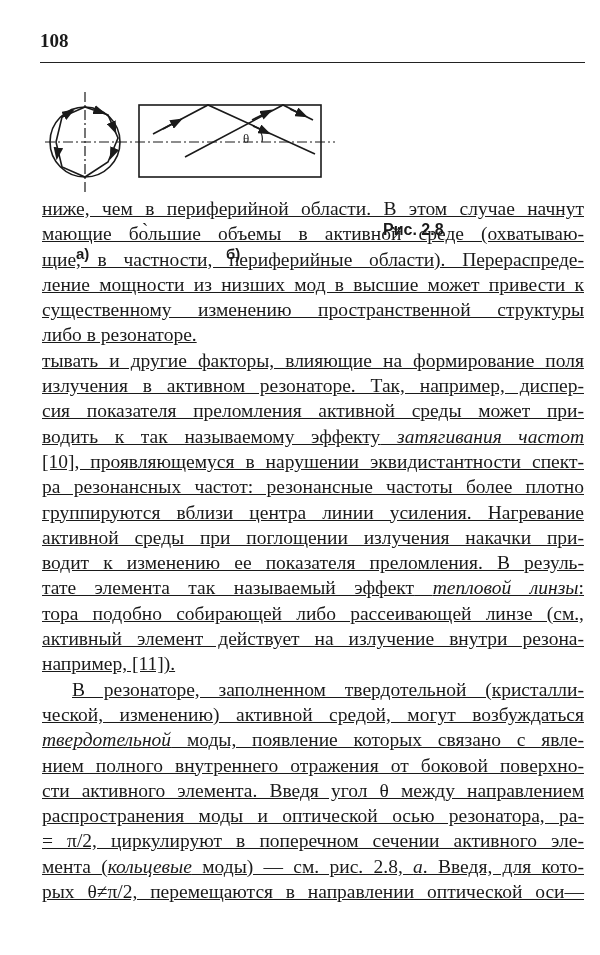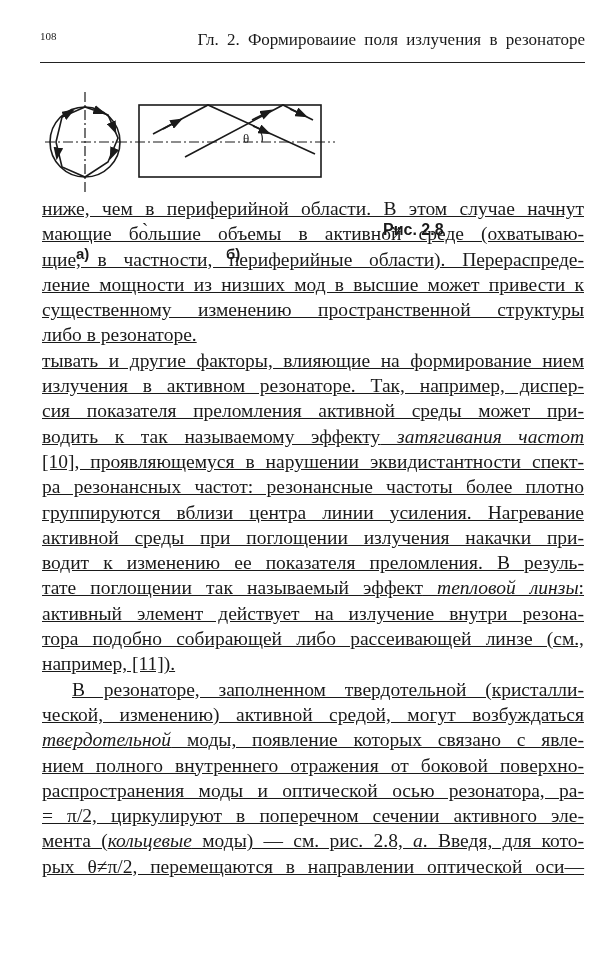--- a/index.html
+++ b/index.html
@@ -1,36 +1,35 @@
 <!DOCTYPE html>
 <html><head>
 <meta charset="utf-8">
 <style>
   html, body { margin: 0; padding: 0; background: #ffffff; }
   body { width: 600px; height: 955px; position: relative; overflow: hidden; color: #1a1a1a; font-family: "Liberation Serif", "DejaVu Serif", serif; }
   .header { position: absolute; left: 40px; top: 28px; width: 545px; height: 34px; border-bottom: 1.5px solid #222; }
-  .page-num { position: absolute; left: 0; top: 2px; font-size: 11px; font-weight: normal; }
+  .page-num { position: absolute; left: 0; top: 2px; font-size: 19px; font-weight: bold; }
   .running-title { position: absolute; right: 0; top: 2px; font-size: 17px; word-spacing: 4px; }
   .figure { position: absolute; left: 0; top: 75px; width: 600px; height: 120px; }
   .fig-caption { position: absolute; left: 383px; top: 146px; font-size: 16px; font-weight: bold; font-family: "Liberation Sans", sans-serif; }
   .label-a { position: absolute; left: 76px; top: 170px; font-size: 15px; font-weight: bold; font-family: "Liberation Sans", sans-serif; }
   .label-b { position: absolute; left: 226px; top: 170px; font-size: 15px; font-weight: bold; font-family: "Liberation Sans", sans-serif; }
   .body-text { position: absolute; left: 42px; top: 196px; width: 542px; font-size: 19.5px; line-height: 25.3px; text-align: justify; }
   .body-text p { margin: 0; text-decoration: underline; }
   .line { display: block; text-align: justify; text-align-last: justify; white-space: nowrap; }
   .line.last { text-align-last: left; }
   .indent { padding-left: 30px; }
   em { font-style: italic; }
 </style>
 </head>
 <body>
 
 <div class="header">
   <span class="page-num">108</span>
-  <span class="running-title">Гл. 2. Формироваиие поля излучения в резонаторе</span>
 </div>
 
 <div class="figure">
   <svg width="600" height="120" viewBox="0 75 600 120">
     <defs>
       <marker id="arr" markerWidth="8" markerHeight="6" refX="6" refY="3" orient="auto">
         <path d="M0,0 L8,3 L0,6 Z" fill="#1a1a1a"></path>
       </marker>
     </defs>
     <g stroke="#1a1a1a" fill="none" stroke-width="1.6">
@@ -64,38 +63,39 @@
 <div class="body-text">
   <p>
     <span class="line">ниже, чем в периферийной области. В этом случае начнут</span>
     <span class="line">мающие бо̀льшие объемы в активной среде (охватываю-</span>
     <span class="line">щие, в частности, периферийные области). Перераспреде-</span>
     <span class="line">ление мощности из низших мод в высшие может привести к</span>
     <span class="line">существенному изменению пространственной структуры</span>
     <span class="line last">либо в резонаторе.</span>
   </p>
   <p>
-    <span class="line">тывать и другие факторы, влияющие на формирование нием</span>
+    <span class="line">тывать и другие факторы, влияющие на формирование поля</span>
     <span class="line">излучения в активном резонаторе. Так, например, диспер-</span>
     <span class="line">сия показателя преломления активной среды может при-</span>
     <span class="line"><span>водить к так называемому эффекту</span> <em>затягивания частот</em></span>
     <span class="line">[10], проявляющемуся в нарушении эквидистантности спект-</span>
     <span class="line">ра резонансных частот: резонансные частоты более плотно</span>
     <span class="line">группируются вблизи центра линии усиления. Нагревание</span>
     <span class="line">активной среды при поглощении излучения накачки при-</span>
     <span class="line">водит к изменению ее показателя преломления. В резуль-</span>
-    <span class="line"><span>тате поглощении так называемый эффект</span> <em>тепловой линзы</em><span>:</span></span>
+    <span class="line"><span>тате элемента так называемый эффект</span> <em>тепловой линзы</em><span>:</span></span>
+    <span class="line">тора подобно собирающей либо рассеивающей линзе (см.,</span>
     <span class="line">активный элемент действует на излучение внутри резона-</span>
-    <span class="line">тора подобно собирающей либо рассеивающей линзе (см.,</span>
     <span class="line last">например, [11]).</span>
   </p>
   <p>
     <span class="line indent">В резонаторе, заполненном твердотельной (кристалли-</span>
     <span class="line">ческой, изменению) активной средой, могут возбуждаться</span>
     <span class="line"><em>твердотельной</em><span> моды, появление которых связано с явле-</span></span>
     <span class="line">нием полного внутреннего отражения от боковой поверхно-</span>
+    <span class="line">сти активного элемента. Введя угол θ между направлением</span>
     <span class="line">распространения моды и оптической осью резонатора, ра-</span>
     <span class="line">= π/2, циркулируют в поперечном сечении активного эле-</span>
     <span class="line"><span>мента (</span><em>кольцевые</em><span> моды) — см. рис. 2.8, </span><em>а</em><span>. Введя, для кото-</span></span>
     <span class="line">рых θ≠π/2, перемещаются в направлении оптической оси—</span>
 
   </p>
 </div>
 
 </body></html>

